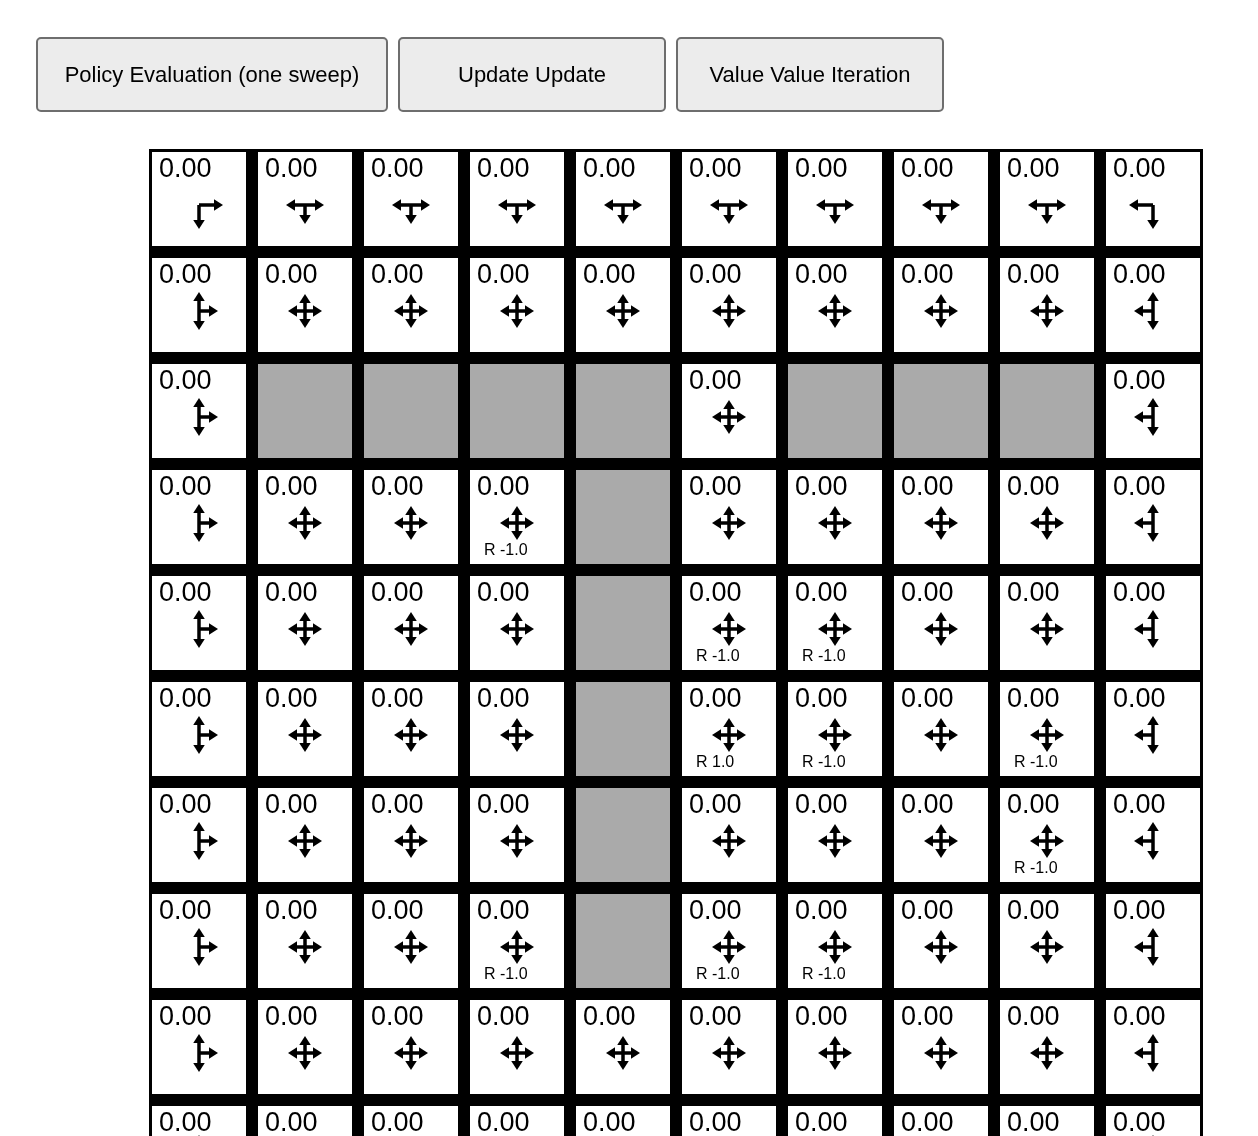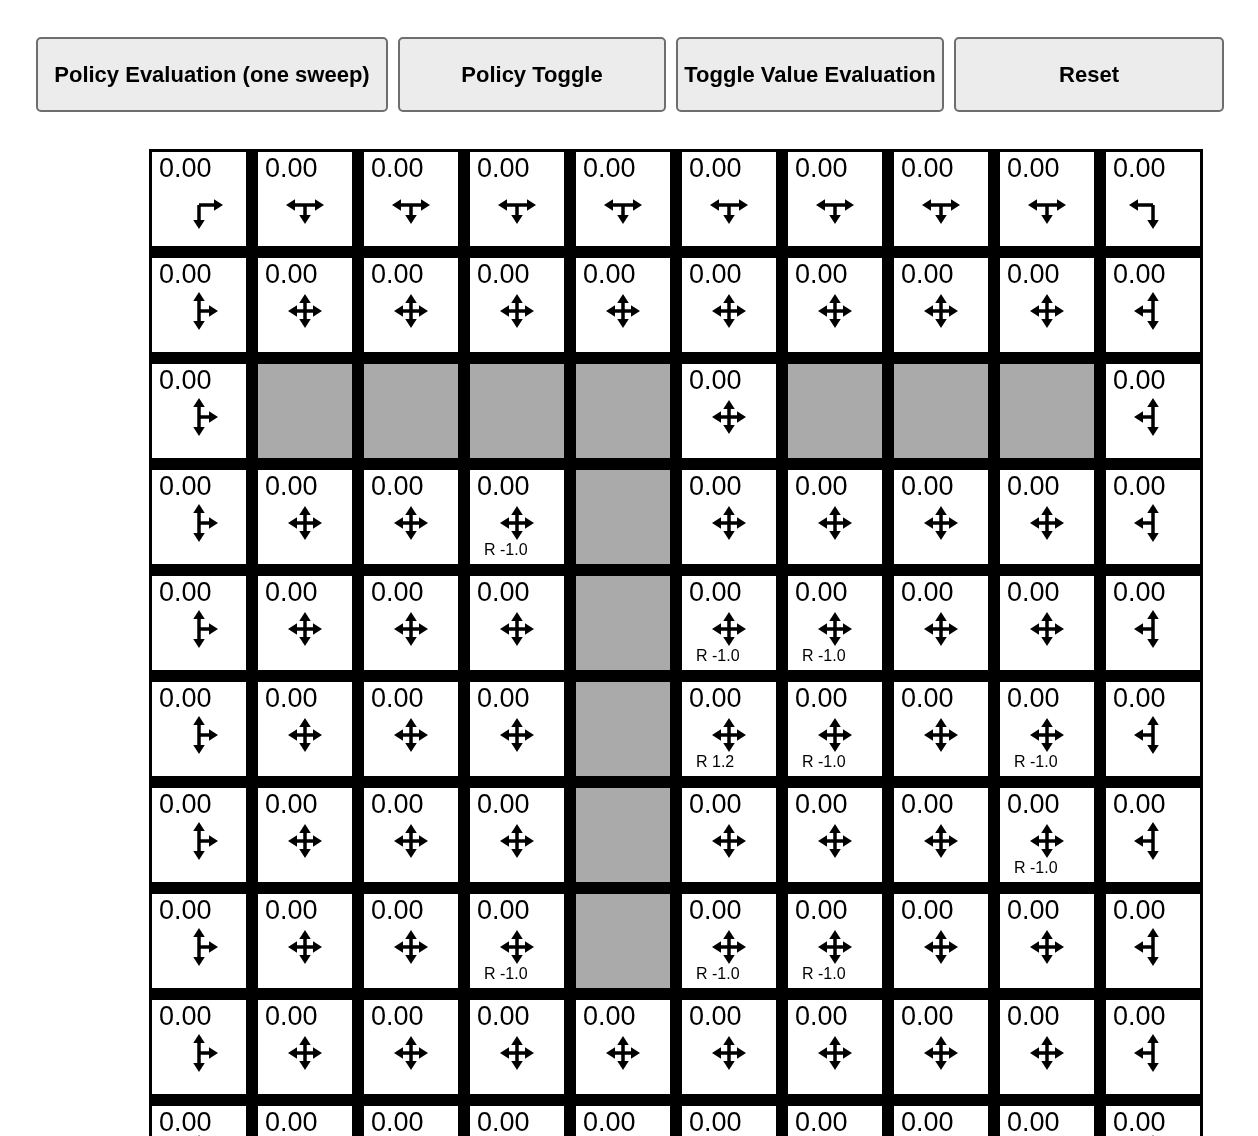--- a/index.html
+++ b/index.html
@@ -19,21 +19,20 @@
   .btn {
     height: 75px;
     background: var(--button-bg, #ececec);
     border: 2px solid var(--button-border, #6e6e6e);
     border-radius: 5px;
     font-family: "Liberation Sans", sans-serif;
     font-size: 22px;
     color: #000;
     cursor: pointer;
     padding: 0;
-    font-weight: bold;
   }
   .btn:nth-child(1) { width: 352px; }
   .btn:nth-child(2) { width: 268px; }
   .btn:nth-child(3) { width: 268px; }
   .btn:nth-child(4) { width: 270px; }
   #grid {
     position: absolute;
     left: 149px; top: 149px;
     display: grid;
     grid-template-columns: repeat(10, 94px);
@@ -63,23 +62,22 @@
     position: absolute;
     left: 15px; top: 21px;
     width: 64px; height: 64px;
   }
 </style>
 </head>
 <body>
 
 <div class="toolbar">
   <button class="btn">Policy Evaluation (one sweep)</button>
-  <button class="btn">Policy Toggle</button>
-  <button class="btn">Toggle Value Evaluation</button>
-  <button class="btn">Reset</button>
+  <button class="btn">Update Update</button>
+  <button class="btn">Value Value Iteration</button>
 </div>
 
 <div id="grid">
     <div class="cell">
       <div class="val">0.00</div>
       <svg viewBox="-32 -32 64 64" class="arrows">
         <line x1="0" y1="0" x2="15" y2="0" stroke="#000" stroke-width="3.5"></line>
         <polygon points="24,0 15,5.75 15,-5.75" fill="#000"></polygon>
         <line x1="0" y1="0" x2="0" y2="15" stroke="#000" stroke-width="3.5"></line>
         <polygon points="0,24 -5.75,15 5.75,15" fill="#000"></polygon>
@@ -637,21 +635,21 @@
       <svg viewBox="-32 -32 64 64" class="arrows">
         <line x1="0" y1="0" x2="0" y2="-8" stroke="#000" stroke-width="3.5"></line>
         <polygon points="0,-17 5.75,-8 -5.75,-8" fill="#000"></polygon>
         <line x1="0" y1="0" x2="-8" y2="0" stroke="#000" stroke-width="3.5"></line>
         <polygon points="-17,0 -8,-5.75 -8,5.75" fill="#000"></polygon>
         <line x1="0" y1="0" x2="8" y2="0" stroke="#000" stroke-width="3.5"></line>
         <polygon points="17,0 8,5.75 8,-5.75" fill="#000"></polygon>
         <line x1="0" y1="0" x2="0" y2="8" stroke="#000" stroke-width="3.5"></line>
         <polygon points="0,17 -5.75,8 5.75,8" fill="#000"></polygon>
       </svg>
-      <div class="reward">R 1.2</div>
+      <div class="reward">R 1.0</div>
     </div>
     <div class="cell">
       <div class="val">0.00</div>
       <svg viewBox="-32 -32 64 64" class="arrows">
         <line x1="0" y1="0" x2="0" y2="-8" stroke="#000" stroke-width="3.5"></line>
         <polygon points="0,-17 5.75,-8 -5.75,-8" fill="#000"></polygon>
         <line x1="0" y1="0" x2="-8" y2="0" stroke="#000" stroke-width="3.5"></line>
         <polygon points="-17,0 -8,-5.75 -8,5.75" fill="#000"></polygon>
         <line x1="0" y1="0" x2="8" y2="0" stroke="#000" stroke-width="3.5"></line>
         <polygon points="17,0 8,5.75 8,-5.75" fill="#000"></polygon>

